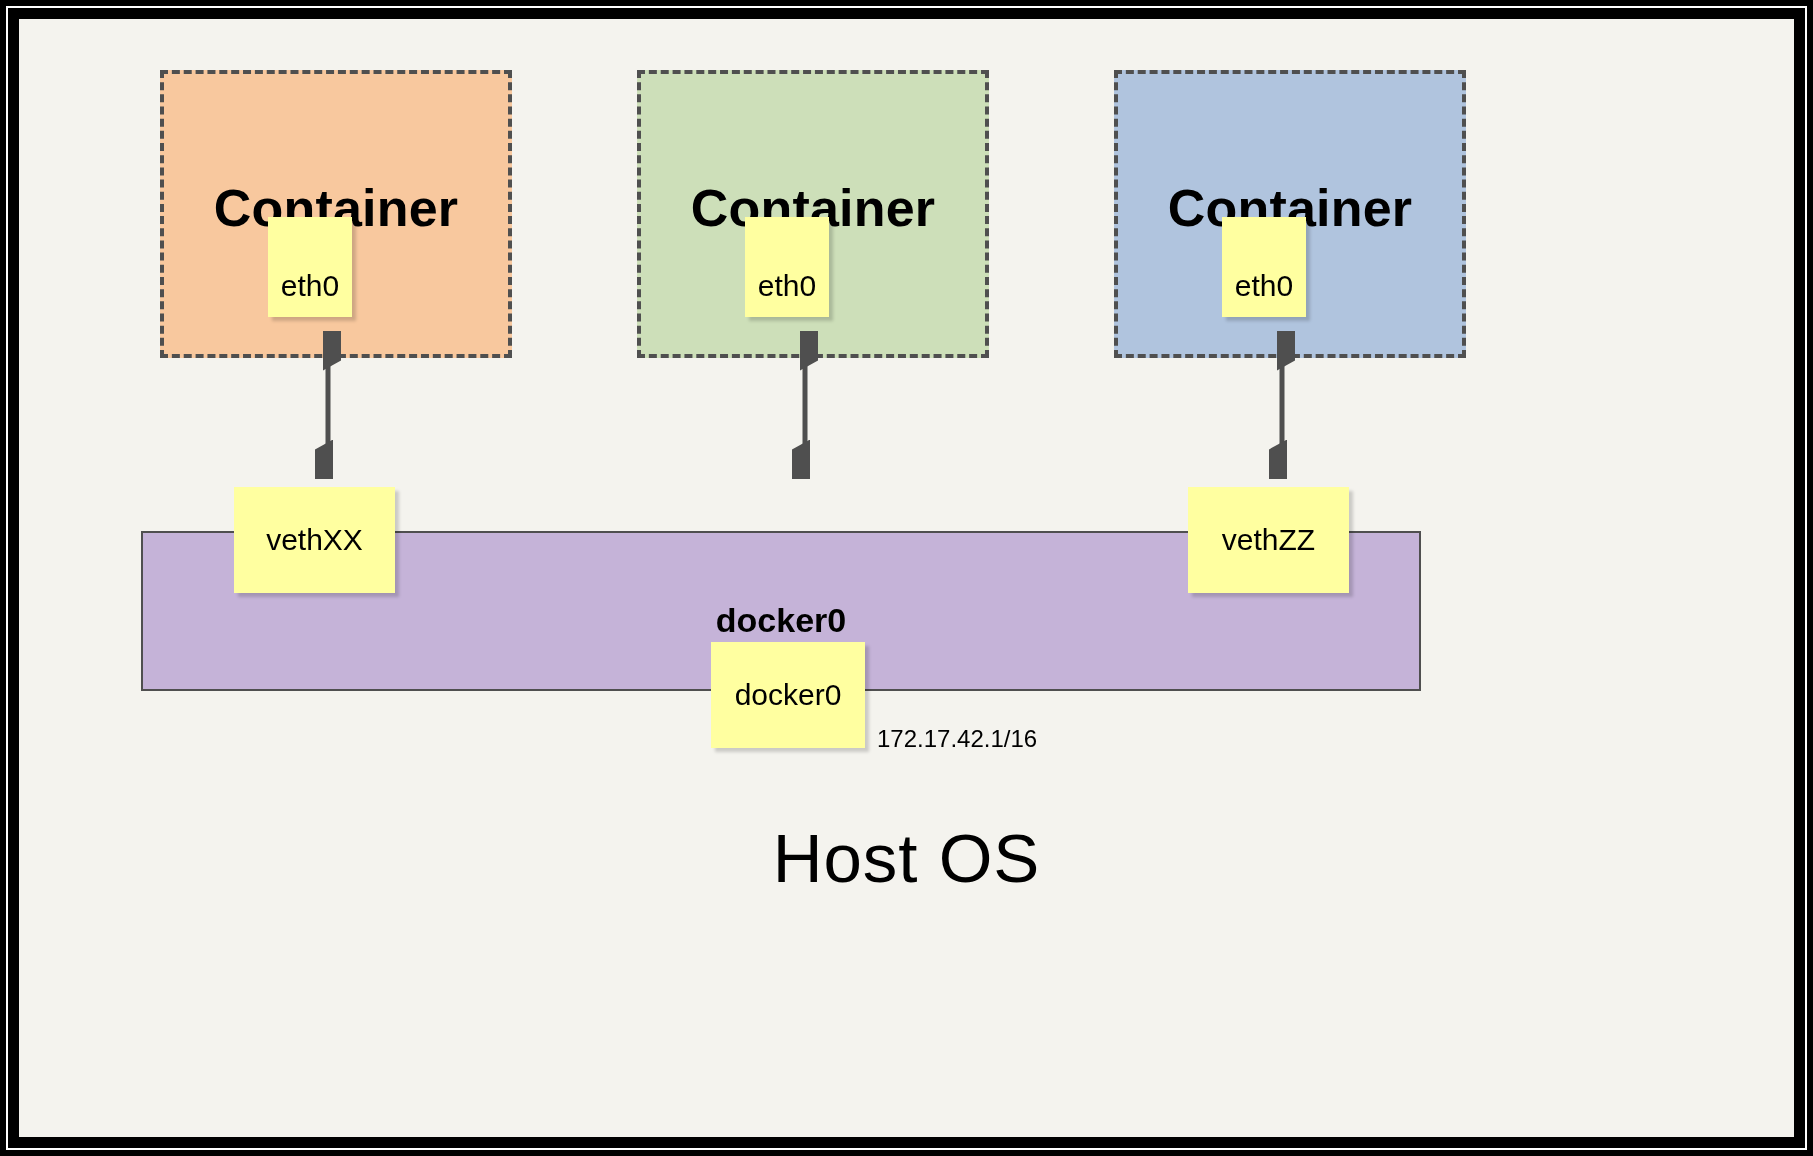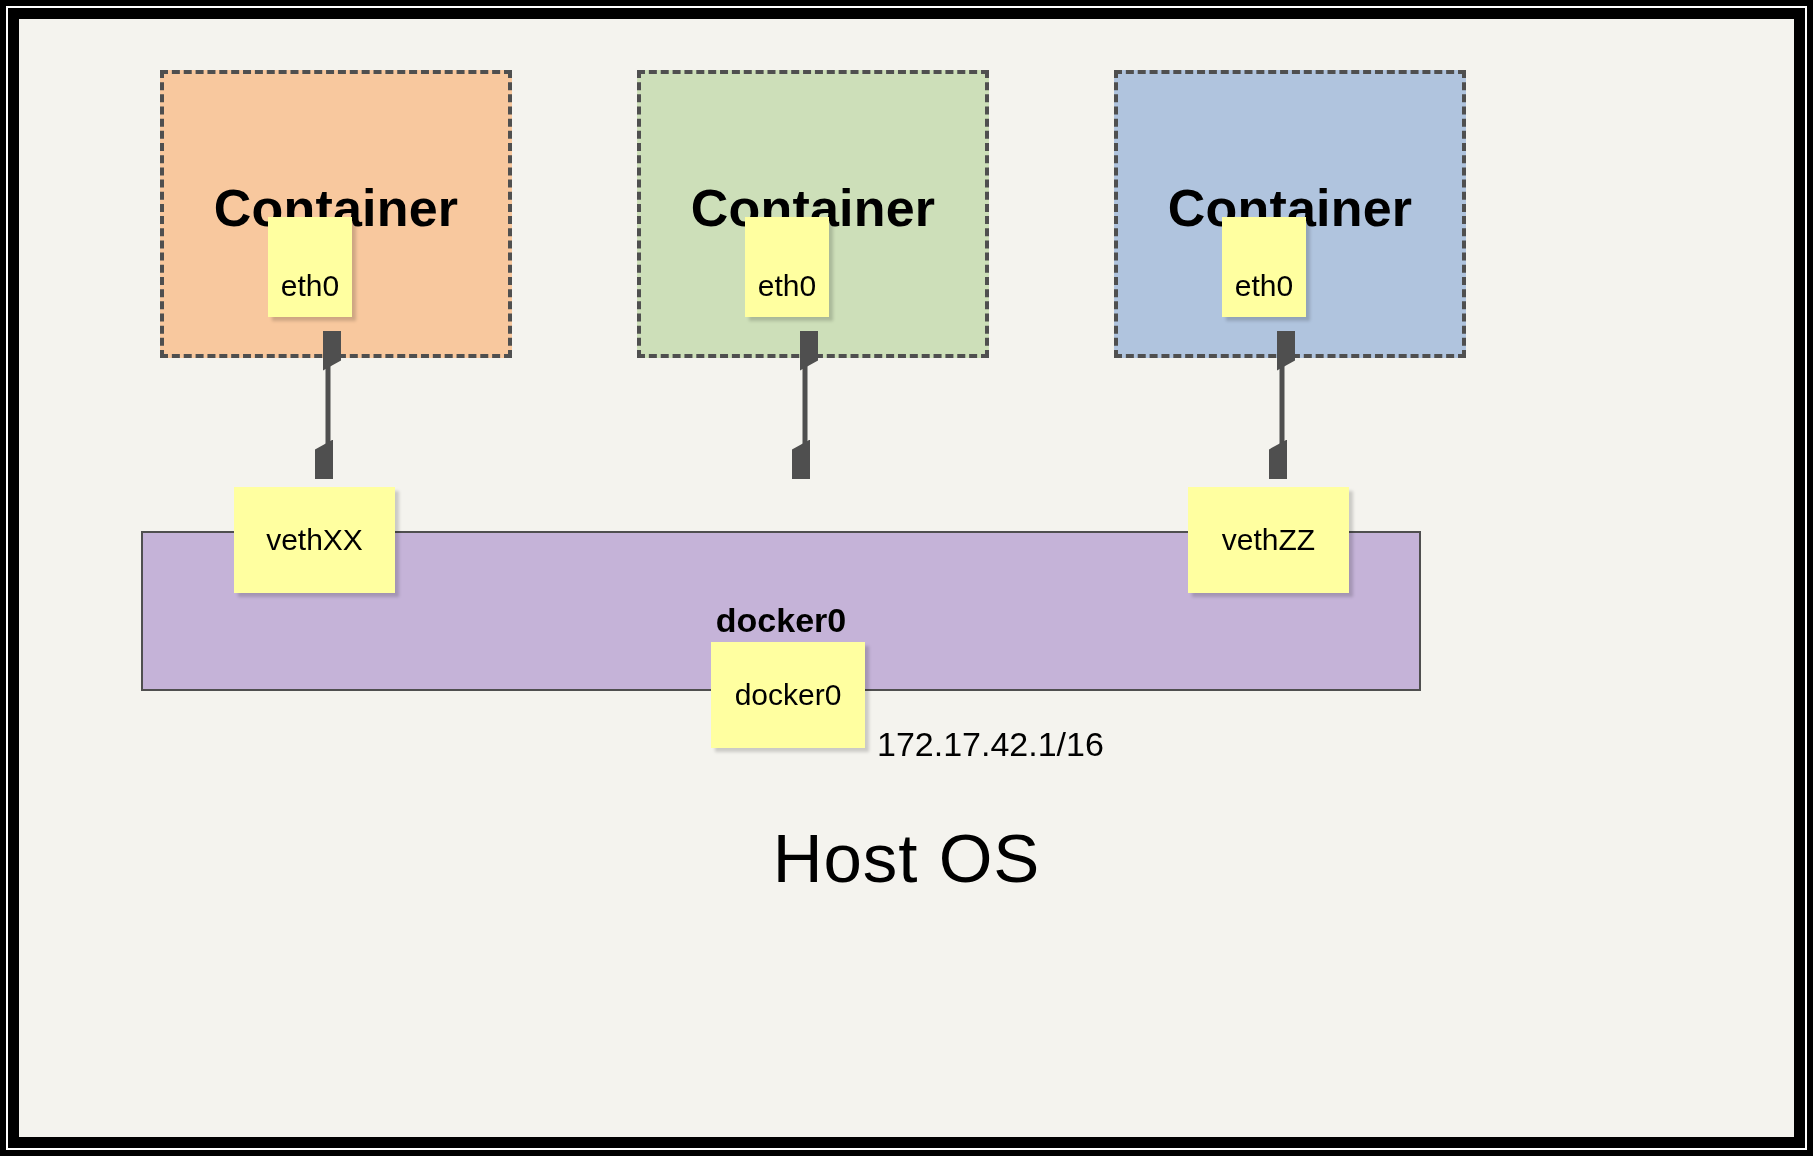--- a/index.html
+++ b/index.html
@@ -121,21 +121,21 @@
   
   #docker0-note{
     left:692px;top:623px;
     width:154px;height:106px;
   }
 
   
   #docker0-ip{
     position:absolute;
     left:858px;top:706px;
-    font-size:34px;
+    font-size:24px;
     color:#000000;
     white-space:nowrap;
   }
 
   
   #host-os{
     position:absolute;
     left:0;right:0;
     top:800px;
     text-align:center;

